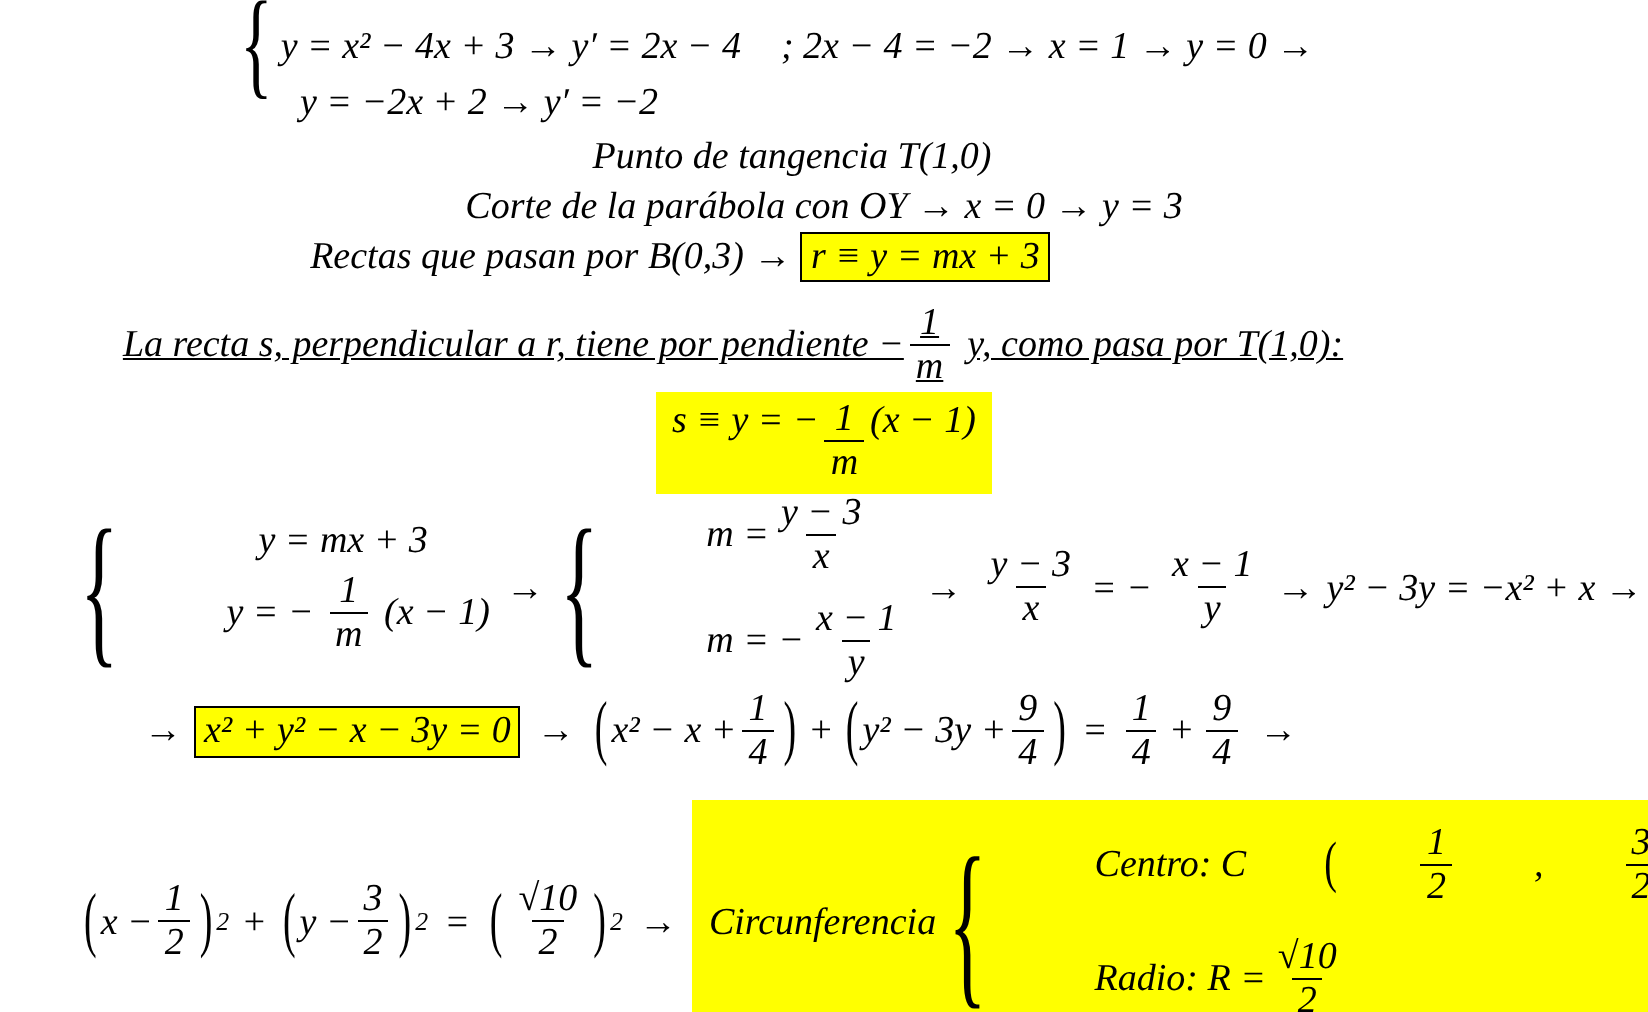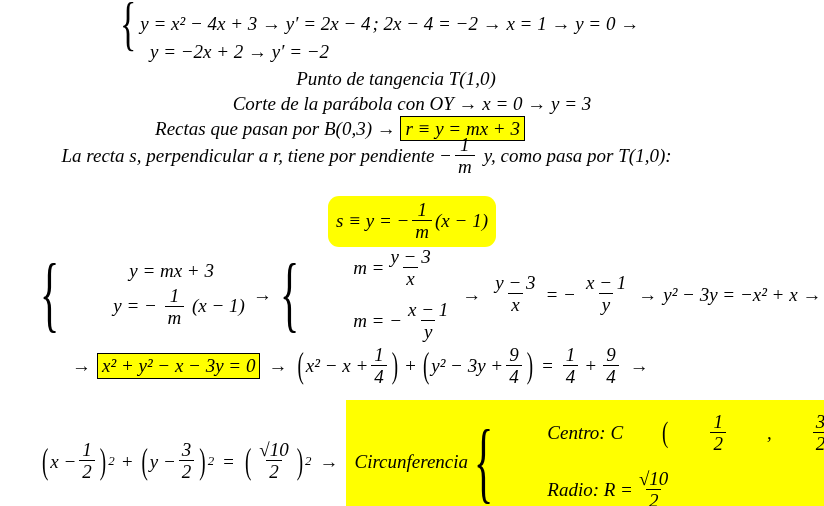--- a/index.html
+++ b/index.html
@@ -96,36 +96,36 @@
   }
 
   
   .L { position: absolute; }
 
   #l1  { top: 8px;   left: 120px; }
   #l2  { top: 41px;  left: 120px; text-align: right; }
   #l3  { top: 68px;  left: 0; width: 792px; text-align: center; }
   #l4  { top: 93px;  left: 0; width: 824px; text-align: center; }
   #l5  { top: 118px; left: 0; width: 680px; text-align: center; }
-  #l6  { top: 135px; left: 0; width: 733px; }
+  #l6  { top: 152px; left: 0; width: 733px; text-decoration: underline; }
   #l7  { top: 196px; left: 0; width: 824px; }
   #l8  { top: 245px; left: 40px; }
   #l9  { top: 345px; left: 72px; }
   #l10 { top: 400px; left: 40px; }
 </style>
 </head>
 <body>
 
 <div class="page">
 
   <div class="L math" id="l1">
     <span class="row" style="justify-content:flex-start;">
       <span class="brace" style="font-size:34px; transform:scale(1,1.75); display:inline-block; margin-right:4px;">{</span>
       <span>y = x² − 4x + 3 → y′ = 2x − 4</span>
-      <span style="margin-left:2px;">; 2x − 4 = −2 → x = 1 → y = 0 →</span>
+      <span style="margin-left:20px;">; 2x − 4 = −2 → x = 1 → y = 0 →</span>
     </span>
   </div>
 
   <div class="L math" id="l2">
     <span style="display:inline-block; margin-left:30px;">y = −2x + 2 → y′ = −2</span>
   </div>
 
   <div class="L math" id="l3">Punto de tangencia T(1,0)</div>
 
   <div class="L math" id="l4">Corte de la parábola con OY → x = 0 → y = 3</div>
@@ -141,21 +141,21 @@
       <span class="frac">
         <span class="num">1</span>
         <span class="den">m</span>
       </span>
       <span style="margin-left:6px;">y, como pasa por T(1,0):</span>
     </div>
   </div>
 
   <div class="L math" id="l7">
     <div class="row">
-      <span class="hl" style="padding:4px 8px; display:inline-flex; align-items:center;border-radius:11px;">
+      <span class="hl" style="padding:4px 8px; display:inline-flex; align-items:flex-start;">
         <span>s ≡ y = −</span>
         <span class="frac">
           <span class="num">1</span>
           <span class="den">m</span>
         </span>
         <span>(x − 1)</span>
       </span>
     </div>
   </div>
 

